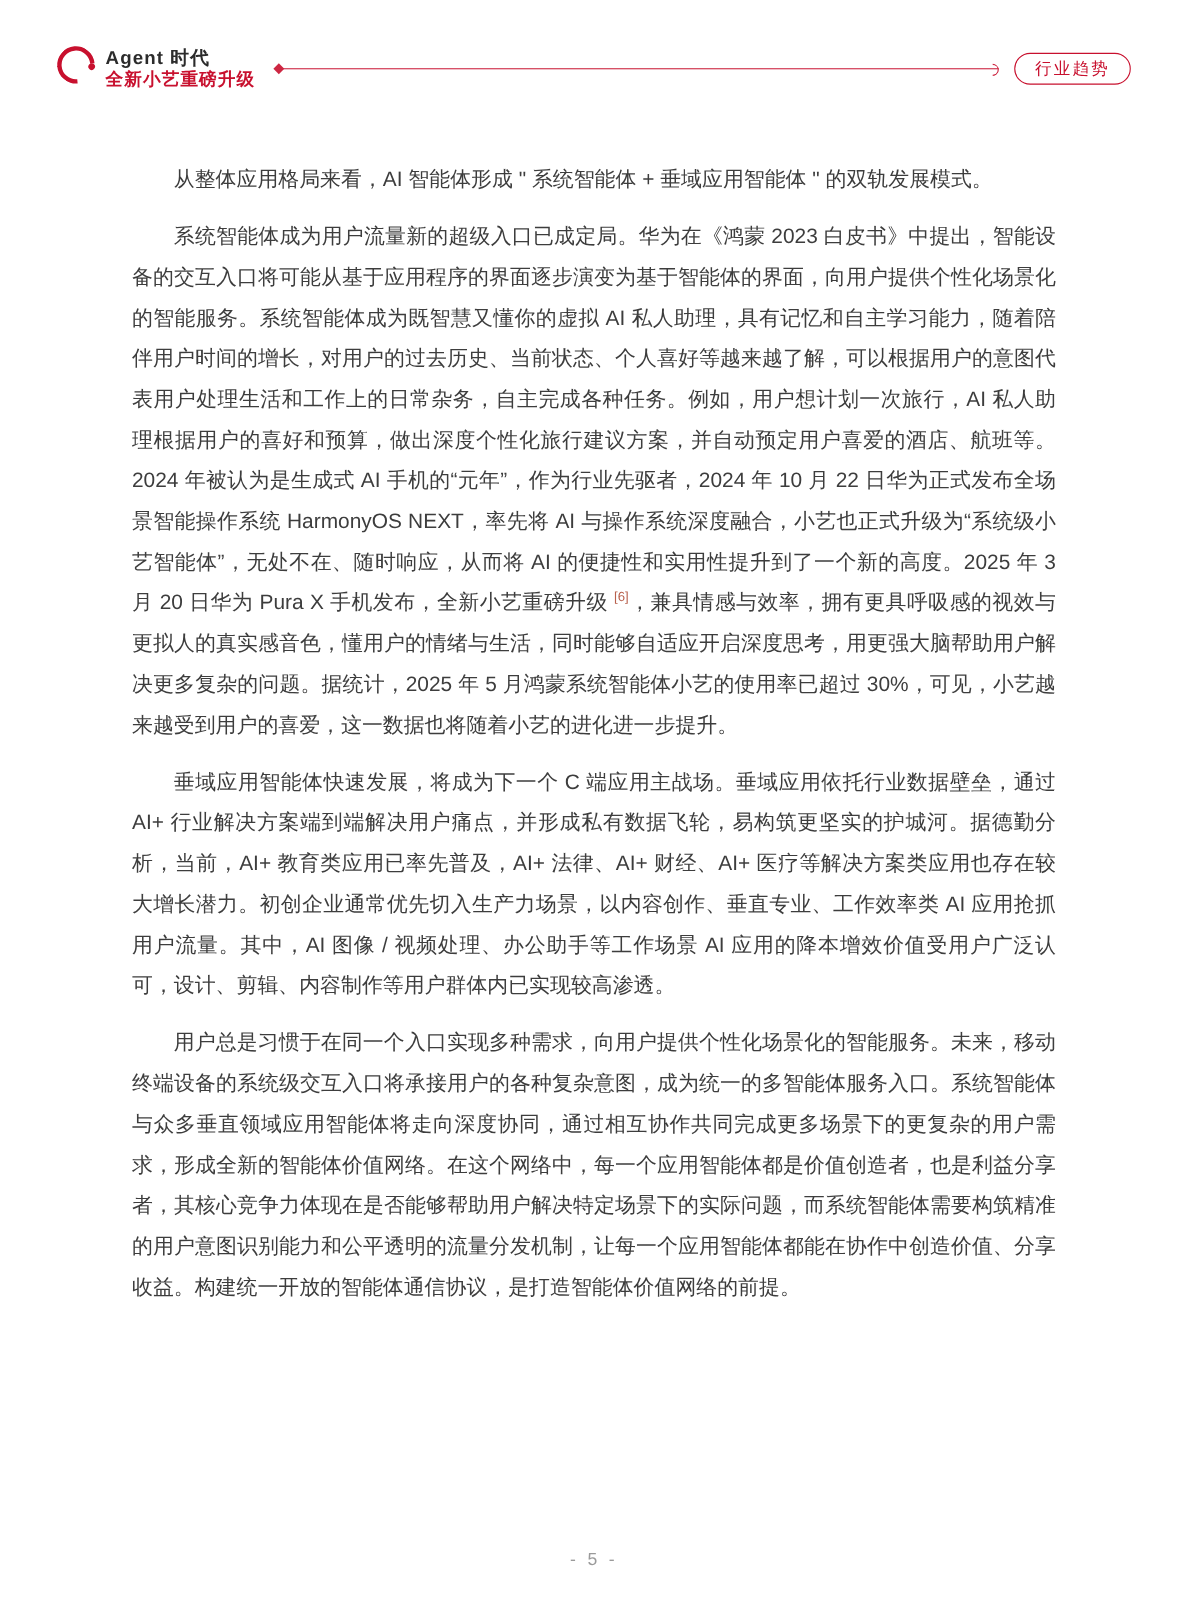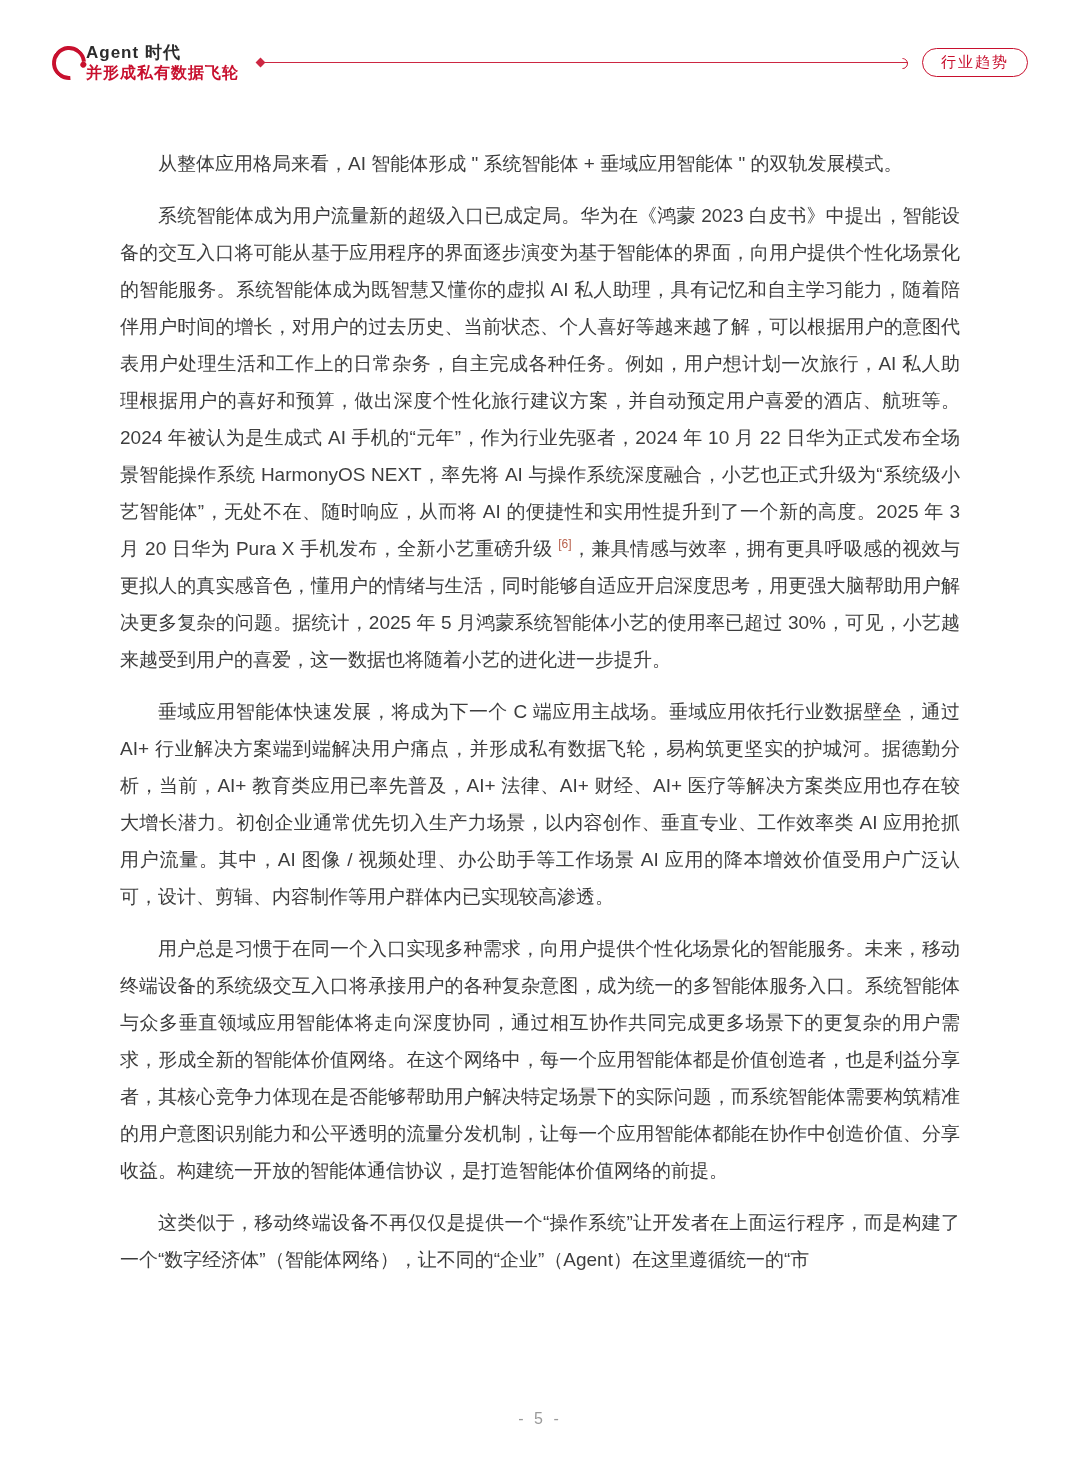--- a/index.html
+++ b/index.html
@@ -16,21 +16,21 @@
   }
 
   
   .page-header {
     display: flex;
     align-items: center;
     padding: 42px 52px 0 52px;
   }
   .logo {
     display: flex;
-    align-items: center;
+    gap: 10px;
     flex: 0 0 auto;
   }
   .logo-mark {
     width: 34px;
     height: 34px;
     border: 4px solid var(--accent);
     border-radius: 50%;
     border-right-color: transparent;
     transform: rotate(40deg);
     position: relative;
@@ -135,32 +135,31 @@
 </head>
 <body>
 
 <div class="page">
 
   <header class="page-header">
     <div class="logo">
       <span class="logo-mark"></span>
       <div class="logo-text">
         <div class="logo-line1">Agent 时代</div>
-        <div class="logo-line2">并形成私有数据飞轮</div>
+        <div class="logo-line2">全新小艺重磅升级</div>
       </div>
     </div>
     <div class="header-rule"></div>
     <div class="section-badge">行业趋势</div>
   </header>
 
   <main class="document-body" id="paragraphs">
       <p class="para"><span>从整体应用格局来看，AI 智能体形成 " 系统智能体 + 垂域应用智能体 " 的双轨发展模式。</span></p>
       <p class="para"><span>系统智能体成为用户流量新的超级入口已成定局。华为在《鸿蒙 2023 白皮书》中提出，智能设备的交互入口将可能从基于应用程序的界面逐步演变为基于智能体的界面，向用户提供个性化场景化的智能服务。系统智能体成为既智慧又懂你的虚拟 AI 私人助理，具有记忆和自主学习能力，随着陪伴用户时间的增长，对用户的过去历史、当前状态、个人喜好等越来越了解，可以根据用户的意图代表用户处理生活和工作上的日常杂务，自主完成各种任务。例如，用户想计划一次旅行，AI 私人助理根据用户的喜好和预算，做出深度个性化旅行建议方案，并自动预定用户喜爱的酒店、航班等。2024 年被认为是生成式 AI 手机的“元年”，作为行业先驱者，2024 年 10 月 22 日华为正式发布全场景智能操作系统 HarmonyOS NEXT，率先将 AI 与操作系统深度融合，小艺也正式升级为“系统级小艺智能体”，无处不在、随时响应，从而将 AI 的便捷性和实用性提升到了一个新的高度。2025 年 3 月 20 日华为 Pura X 手机发布，全新小艺重磅升级 </span><sup class="fnref">[6]</sup><span>，兼具情感与效率，拥有更具呼吸感的视效与更拟人的真实感音色，懂用户的情绪与生活，同时能够自适应开启深度思考，用更强大脑帮助用户解决更多复杂的问题。据统计，2025 年 5 月鸿蒙系统智能体小艺的使用率已超过 30%，可见，小艺越来越受到用户的喜爱，这一数据也将随着小艺的进化进一步提升。</span></p>
       <p class="para"><span>垂域应用智能体快速发展，将成为下一个 C 端应用主战场。垂域应用依托行业数据壁垒，通过 AI+ 行业解决方案端到端解决用户痛点，并形成私有数据飞轮，易构筑更坚实的护城河。据德勤分析，当前，AI+ 教育类应用已率先普及，AI+ 法律、AI+ 财经、AI+ 医疗等解决方案类应用也存在较大增长潜力。初创企业通常优先切入生产力场景，以内容创作、垂直专业、工作效率类 AI 应用抢抓用户流量。其中，AI 图像 / 视频处理、办公助手等工作场景 AI 应用的降本增效价值受用户广泛认可，设计、剪辑、内容制作等用户群体内已实现较高渗透。</span></p>
       <p class="para"><span>用户总是习惯于在同一个入口实现多种需求，向用户提供个性化场景化的智能服务。未来，移动终端设备的系统级交互入口将承接用户的各种复杂意图，成为统一的多智能体服务入口。系统智能体与众多垂直领域应用智能体将走向深度协同，通过相互协作共同完成更多场景下的更复杂的用户需求，形成全新的智能体价值网络。在这个网络中，每一个应用智能体都是价值创造者，也是利益分享者，其核心竞争力体现在是否能够帮助用户解决特定场景下的实际问题，而系统智能体需要构筑精准的用户意图识别能力和公平透明的流量分发机制，让每一个应用智能体都能在协作中创造价值、分享收益。构建统一开放的智能体通信协议，是打造智能体价值网络的前提。</span></p>
-      <p class="para"><span>这类似于，移动终端设备不再仅仅是提供一个“操作系统”让开发者在上面运行程序，而是构建了一个“数字经济体”（智能体网络），让不同的“企业”（Agent）在这里遵循统一的“市</span></p>
     </main>
 
   <footer class="page-footer">
     <span>- 5 -</span>
   </footer>
 
 </div>
 
 </body></html>

